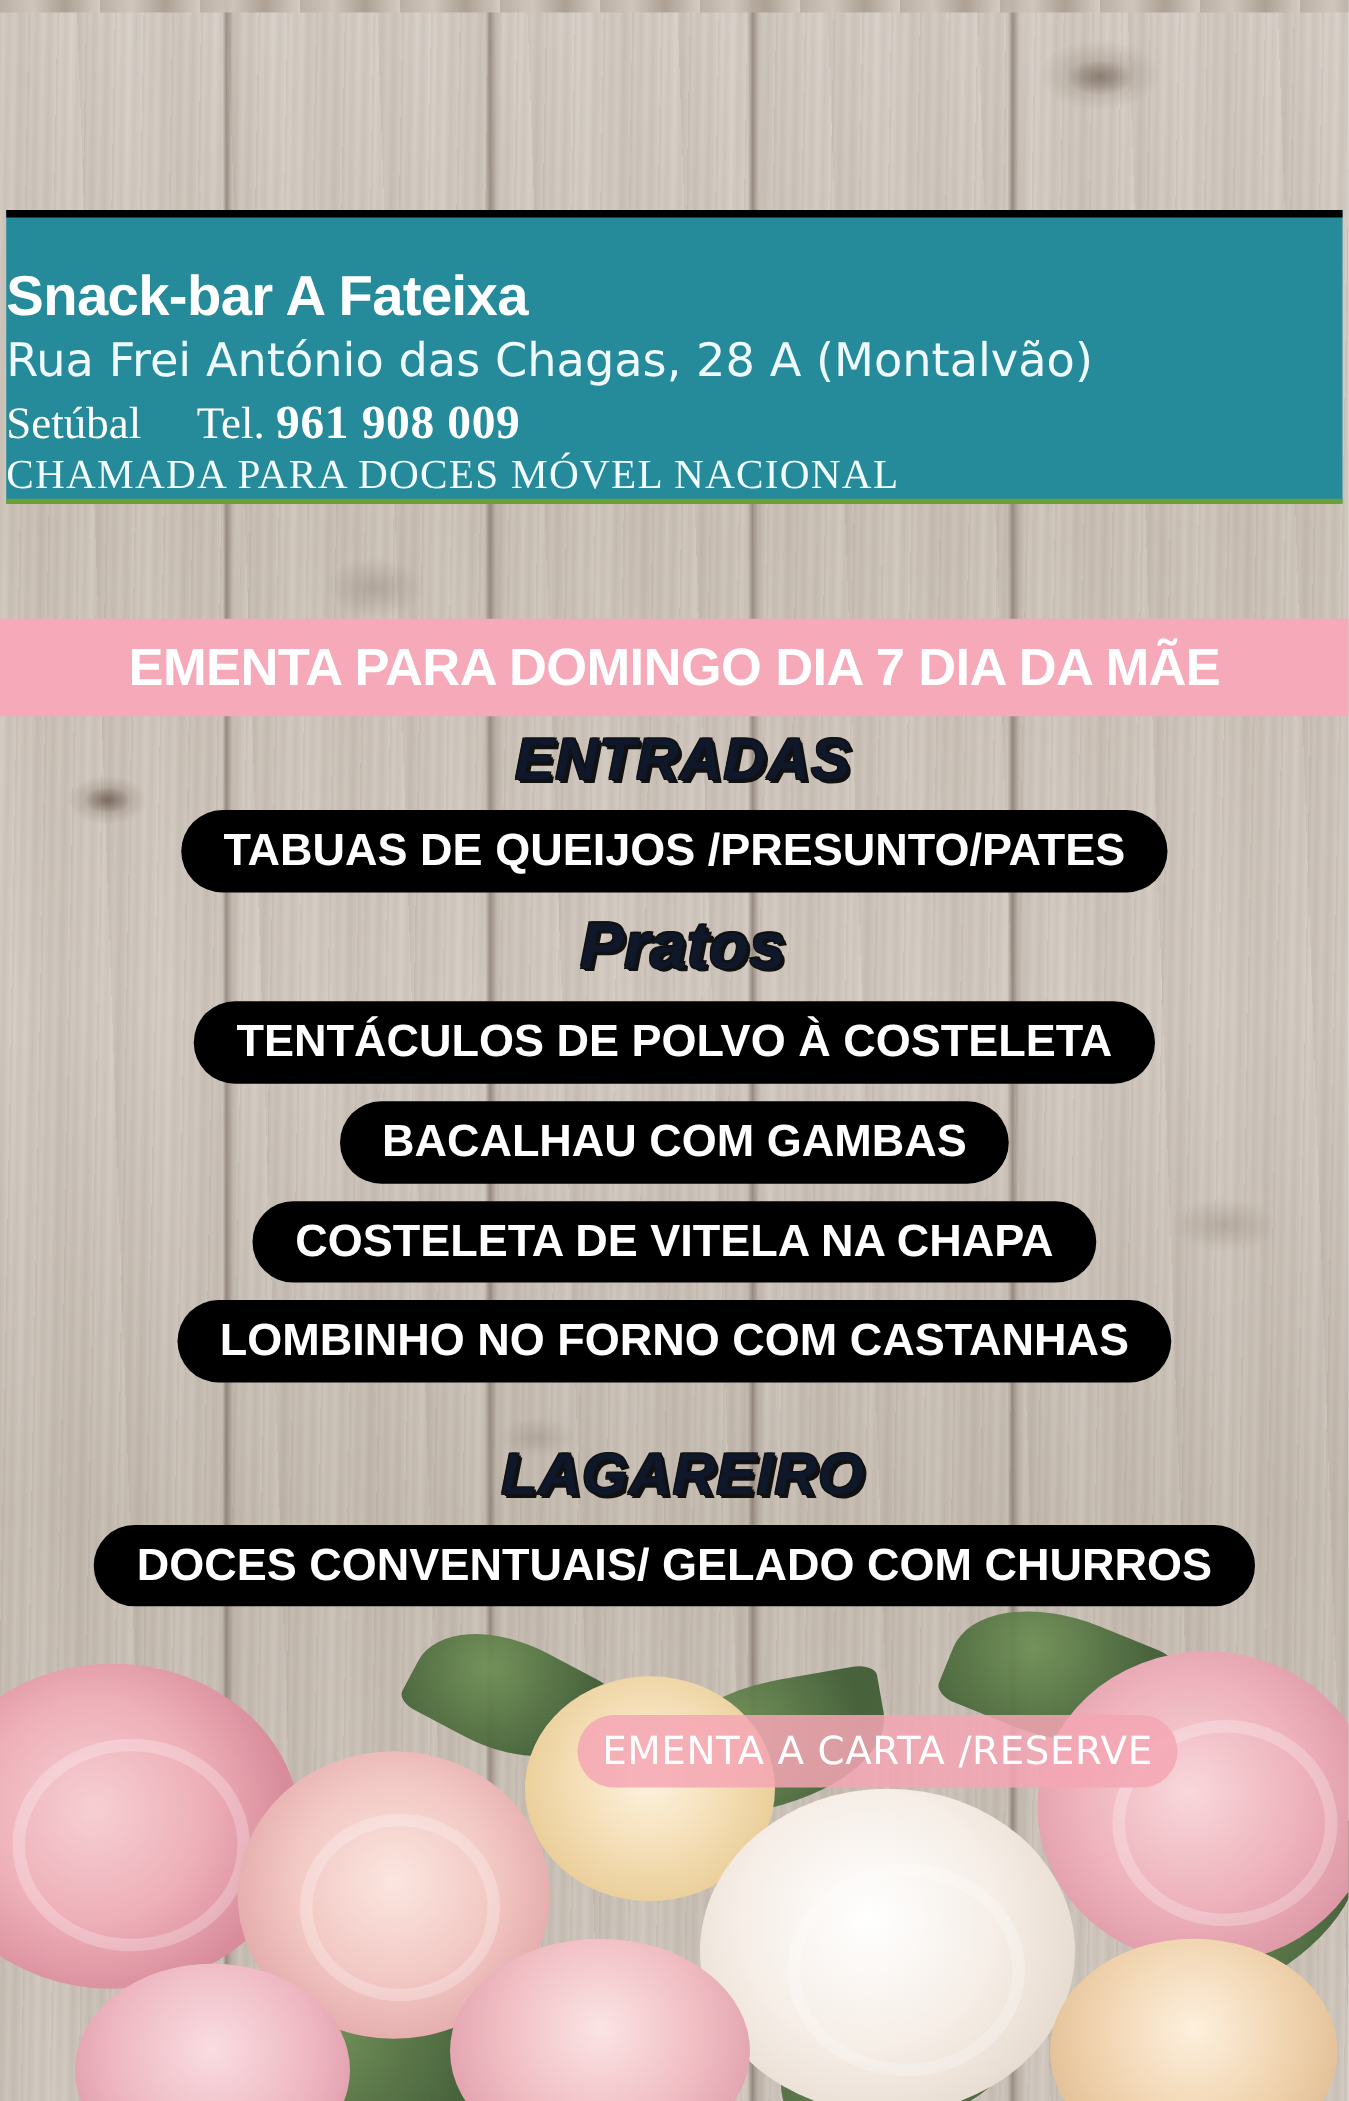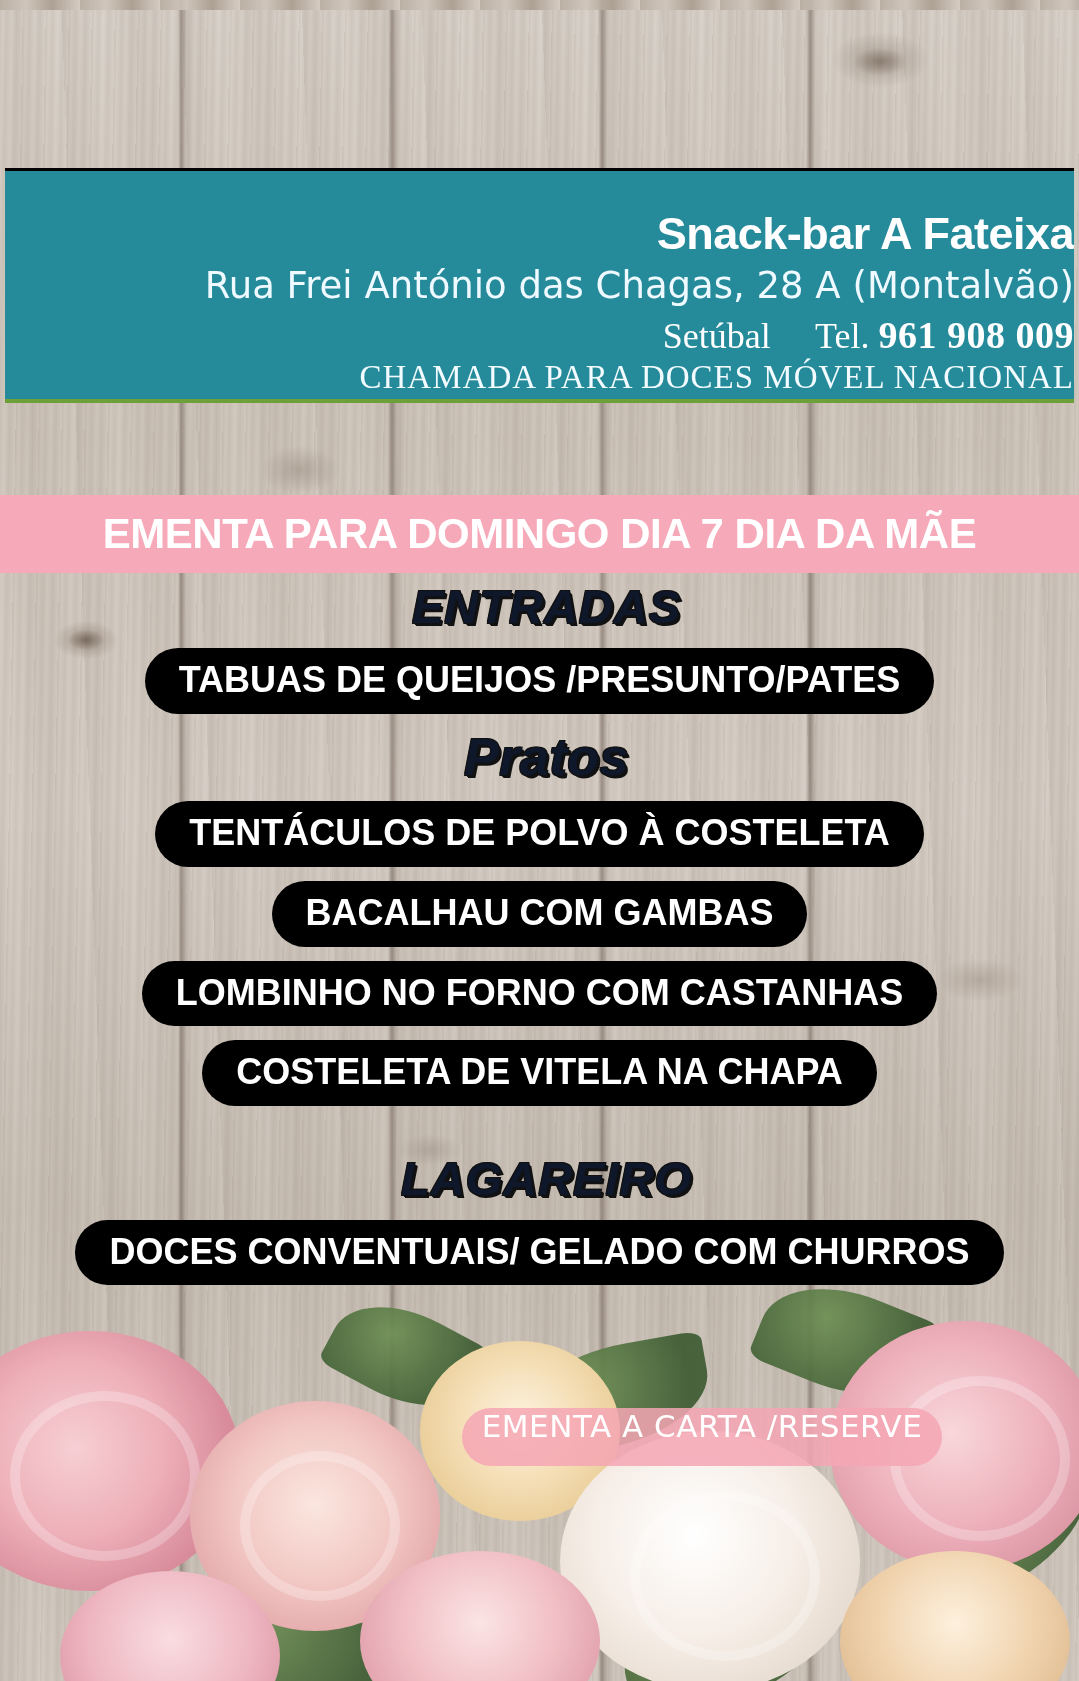--- a/index.html
+++ b/index.html
@@ -81,24 +81,24 @@
   }
 
   
   .teal-band {
     position: absolute;
     left: 5px;
     top: 168px;
     width: 1069px;
     height: 235px;
     background: #258a9a;
-    border-top: 3px solid #000000;
+    border-top: 6px solid #000000;
     border-bottom: 4px solid #6ea03a;
     box-sizing: border-box;
-    text-align: right;
+    text-align: left;
     overflow: hidden;
   }
   .shop-name {
     margin: 0;
     padding-top: 40px;
     font-size: 45px;
     font-weight: bold;
     color: #ffffff;
     letter-spacing: -0.5px;
     line-height: 1;
@@ -228,22 +228,22 @@
   
   .cta {
     position: absolute;
     left: 462px;
     top: 1372px;
     width: 480px;
     height: 58px;
     background: rgba(244,166,180,0.85);
     border-radius: 30px;
     display: flex;
+    align-items: center;
     justify-content: center;
-    margin-top: 36px;
   }
   .cta-text {
     font-size: 31px;
     color: #ffffff;
     letter-spacing: 0.5px;
     font-family: "DejaVu Sans", sans-serif;
     white-space: nowrap;
   }
 </style>
 </head>
@@ -281,24 +281,24 @@
     <div class="gap-sm"></div>
 
     <h2 class="section-head pratos">Pratos</h2>
     <div class="pill-row">
       <span class="pill">TENTÁCULOS DE POLVO À COSTELETA</span>
     </div>
     <div class="pill-row">
       <span class="pill">BACALHAU COM GAMBAS</span>
     </div>
     <div class="pill-row">
+      <span class="pill">COSTELETA DE VITELA NA CHAPA</span>
+    </div>
+    <div class="pill-row">
       <span class="pill">LOMBINHO NO FORNO COM CASTANHAS</span>
-    </div>
-    <div class="pill-row">
-      <span class="pill">COSTELETA DE VITELA NA CHAPA</span>
     </div>
 
     <div class="gap-lg"></div>
 
     <h2 class="section-head">LAGAREIRO</h2>
     <div class="pill-row">
       <span class="pill">DOCES CONVENTUAIS/ GELADO COM CHURROS</span>
     </div>
   </div>
 

